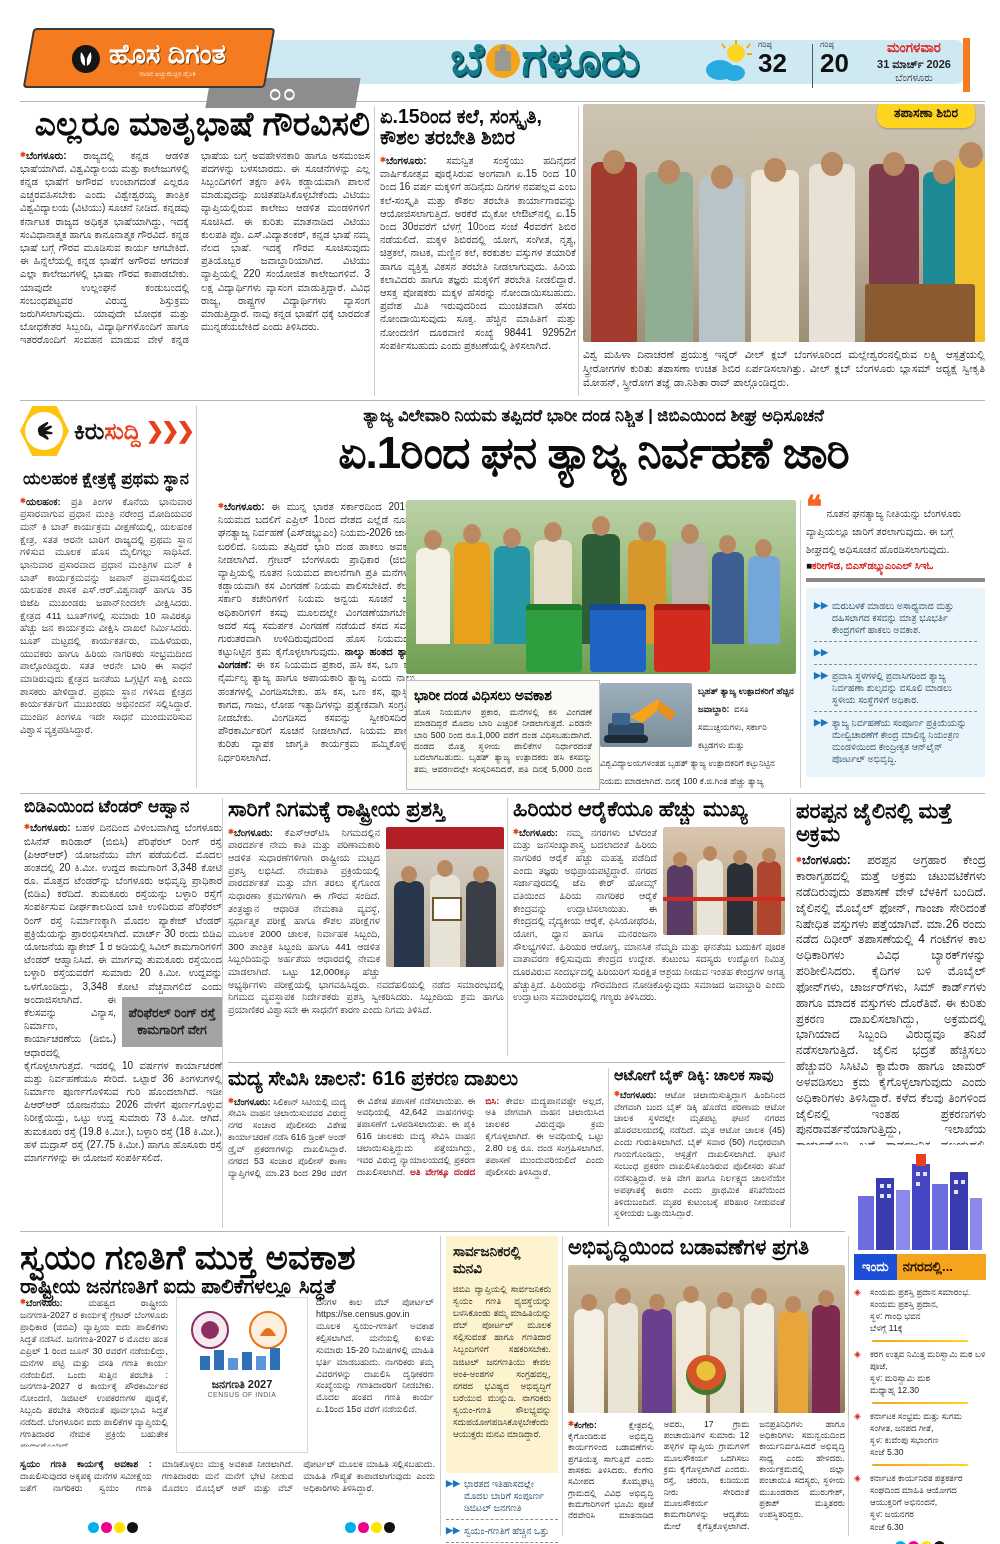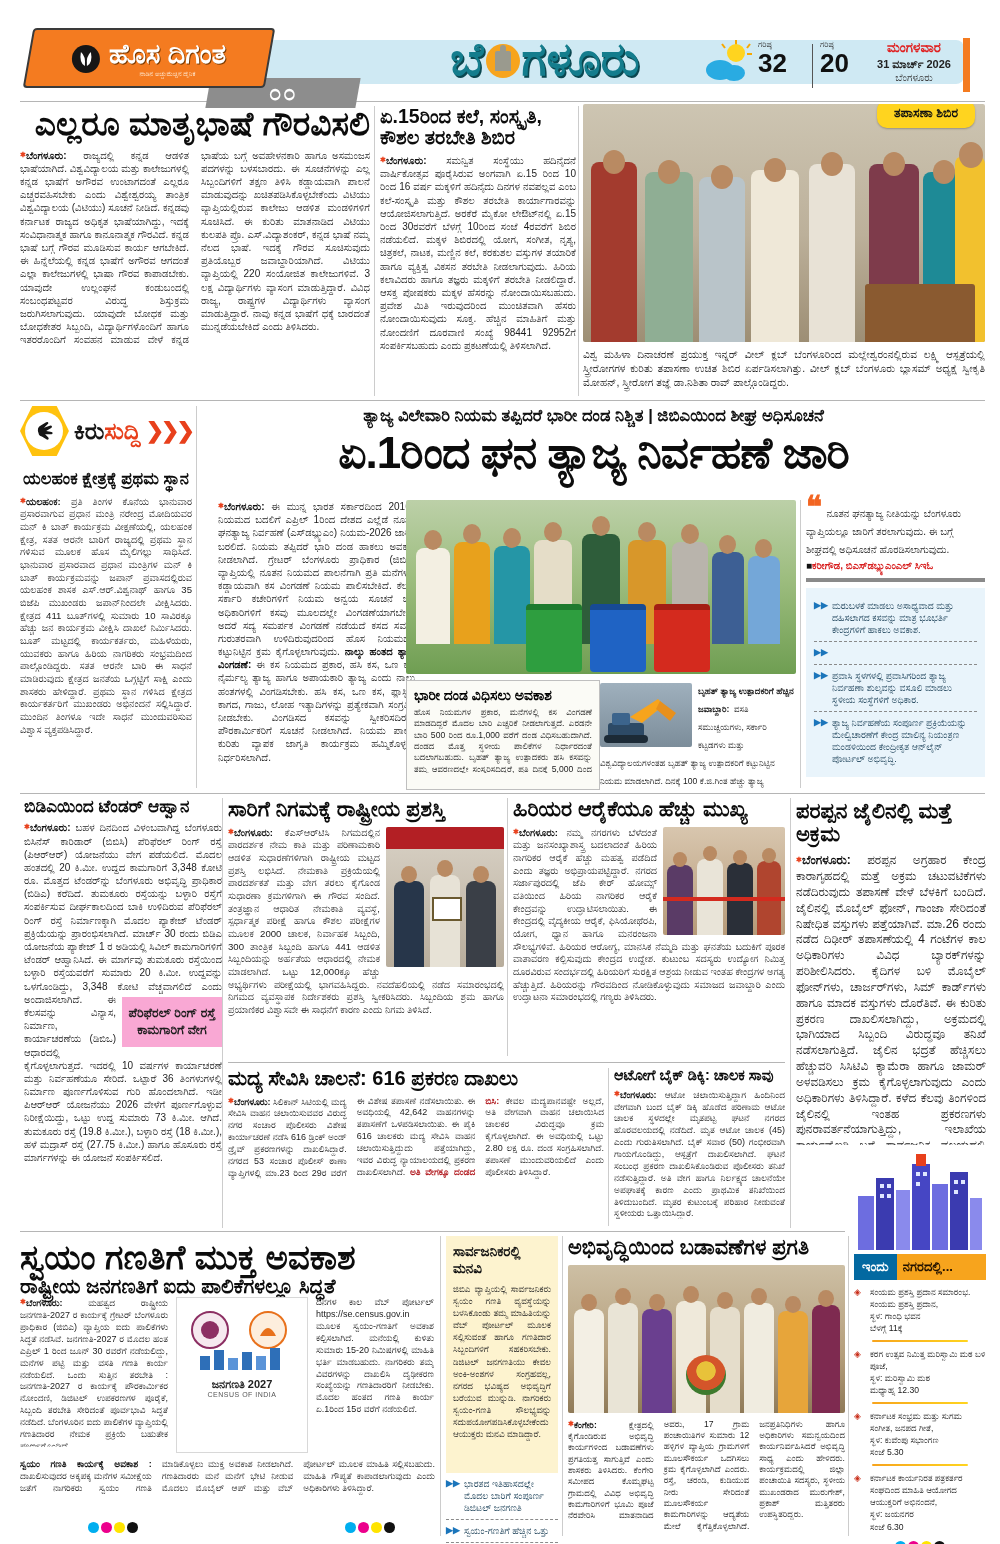--- a/index.html
+++ b/index.html
@@ -49,29 +49,29 @@
   .chev{color:#e8401c;font-weight:900;font-size:22px;letter-spacing:-3px;}
   
   .qmark{color:#f26522;font-size:30px;line-height:.6;font-weight:900;}
   .attrib{color:#d81f1f;font-weight:bold;font-size:10px;}
   .attrib::before{content:"\25A0 ";color:#111;}
   .pointsbox{background:#e9f4fb;padding:7px 8px;}
   .pt{font-size:9.3px;line-height:1.3;color:#143a52;padding:5px 0;border-bottom:1px dashed #8a8a8a;display:flex;gap:4px;}
   .pt:last-child{border-bottom:none;}
   .pt .mk{color:#1b75bb;font-weight:900;font-size:9px;flex:0 0 14px;}
   
-  .yhl{background:#f9a8d4;font-weight:900;font-size:12.5px;line-height:1.35;text-align:center;padding:8px 6px;float:right;width:88px;margin:4px 0 2px 6px;}
+  .yhl{background:#a3a3a3;font-weight:900;font-size:12.5px;line-height:1.35;text-align:center;padding:8px 6px;float:right;width:88px;margin:4px 0 2px 6px;}
   .appeal{background:#fdf3cf;padding:8px 7px;}
   .appeal .ttl{font-weight:900;font-size:13.5px;line-height:1.25;color:#111;margin-bottom:5px;}
   .appeal .bd{font-size:8.8px;line-height:1.38;color:#222;text-align:justify;}
   .abul{font-size:9.3px;line-height:1.3;color:#143a52;padding:5px 0;border-bottom:1px dashed #8a8a8a;display:flex;gap:4px;}
   .abul .mk{color:#1b75bb;font-weight:900;font-size:9px;flex:0 0 14px;}
   
   .todaybar{display:flex;height:26px;font-weight:900;font-size:13px;}
-  .todaybar .l{background:#0369a1;color:#ffffff;display:flex;align-items:center;justify-content:center;padding:8px 8px;}
+  .todaybar .l{background:#1d4ed8;color:#ffffff;display:flex;align-items:center;justify-content:center;padding:8px 8px;}
   .todaybar .r{background:#f7a41d;color:#201000;display:flex;align-items:center;flex:1;padding:0 6px;}
   .ev{font-size:8.6px;line-height:1.4;color:#222;padding:6px 0;display:flex;gap:4px;}
   .ev .dm{color:#c9301c;font-size:9px;flex:0 0 12px;}
   .evsep{height:2px;background:linear-gradient(90deg,#f7a41d,#ffd41f);border-radius:2px;margin:0 18px;position:relative;}
   .cmyk{display:flex;gap:2px;}
   .cmyk i{width:11px;height:11px;border-radius:50%;display:block;}
   .finebox{border:1px solid #bfbfbf;background:#fbfbf6;padding:6px 7px;}
   .finebox .ft{font-weight:900;font-size:14px;margin-bottom:3px;}
   .smalltxt{font-size:8.6px;line-height:1.32;text-align:justify;color:#1c1c1c;}
 </style>

